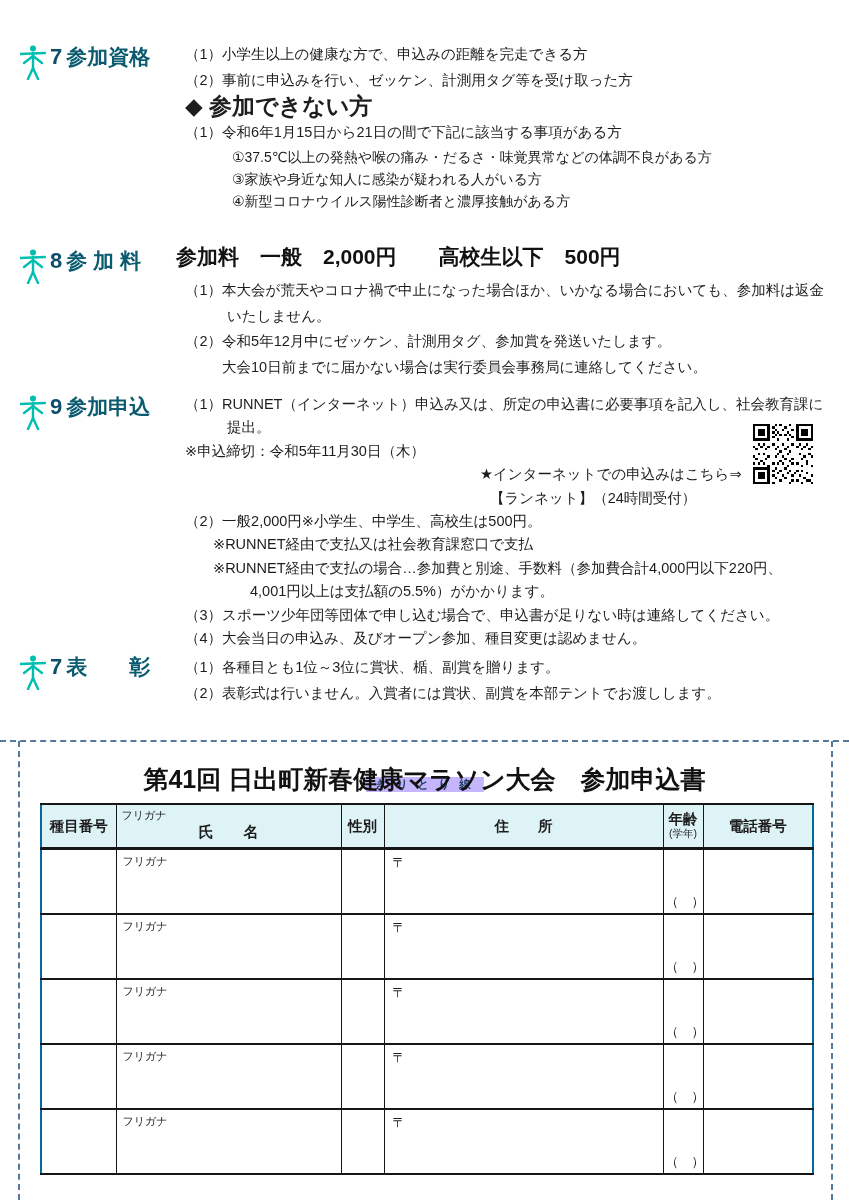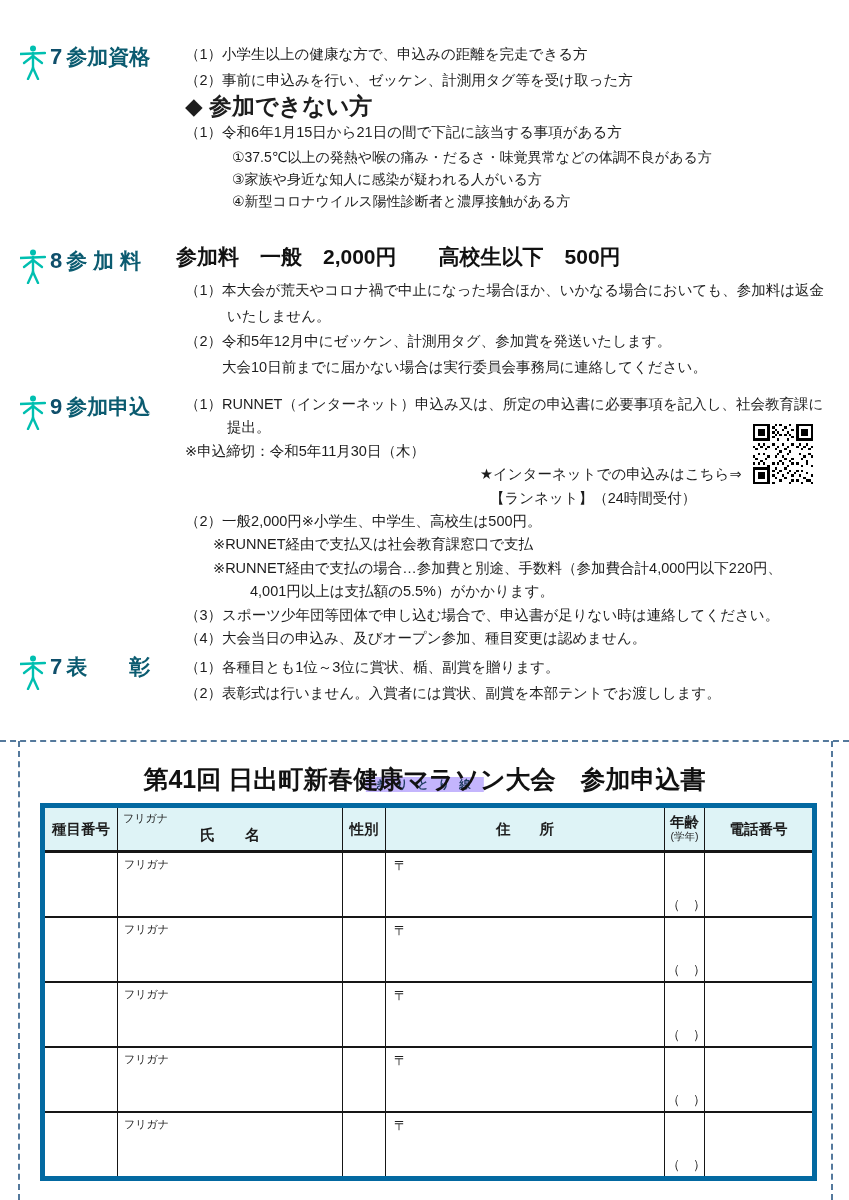--- a/index.html
+++ b/index.html
@@ -39,21 +39,21 @@
     border-left:2px dashed #54799c;border-right:2px dashed #54799c;
   }
   .form-title{
     position:absolute;left:0;top:763px;width:849px;text-align:center;
     font-size:25px;font-weight:bold;color:#111;white-space:pre;
   }
   
   table.app{
     position:absolute;left:40px;top:803px;width:772px;
     border-collapse:collapse;table-layout:fixed;
-    border:5px solid #0369a1;
+    border:2px solid #0369a1;
   }
   table.app th, table.app td{
     border:1px solid #161616;border-top-width:2px;border-bottom-width:2px;
     padding:0;vertical-align:top;
   }
   table.app thead th{
     background:#def3f6;height:42px;font-size:14.5px;font-weight:bold;
     vertical-align:middle;border-bottom-width:3px;
   }
   table.app td{height:63px;background:#ffffff;}

